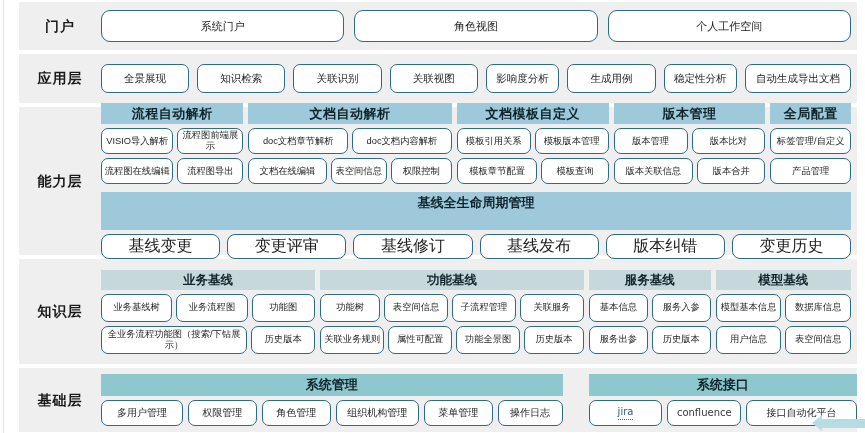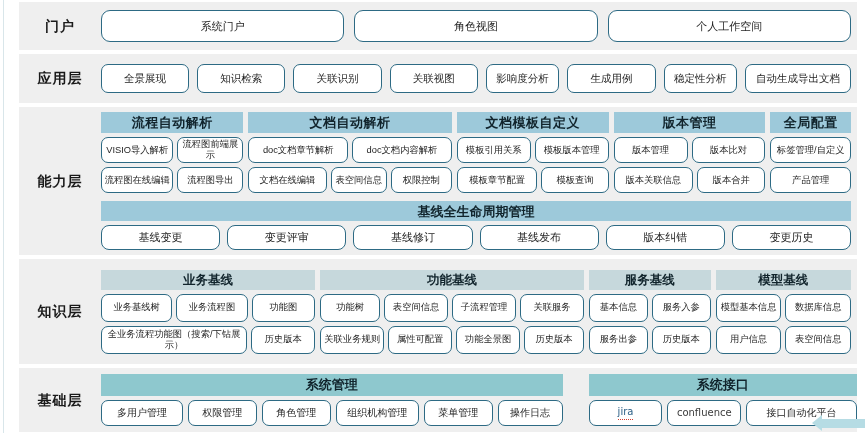--- a/index.html
+++ b/index.html
@@ -138,28 +138,28 @@
     flex-direction:column;
     gap:4px;
     margin-top:3px;
   }
   .life-head{
     background:#9dc9da;
     color:#11242c;
     font-size:13px;
     font-weight:bold;
     text-align:center;
-    height:20px;
+    height:38px;
     line-height:22px;
   }
   .life-row{display:flex;gap:7px;}
   .life-row .pill{
     flex:1;
     height:25px;
-    font-size:11px;
+    font-size:16px;
     border-radius:8px;
   }
 
   
   .know-outer{
     flex:1;
     display:flex;
     gap:5px;
     padding-right:6px;
   }

